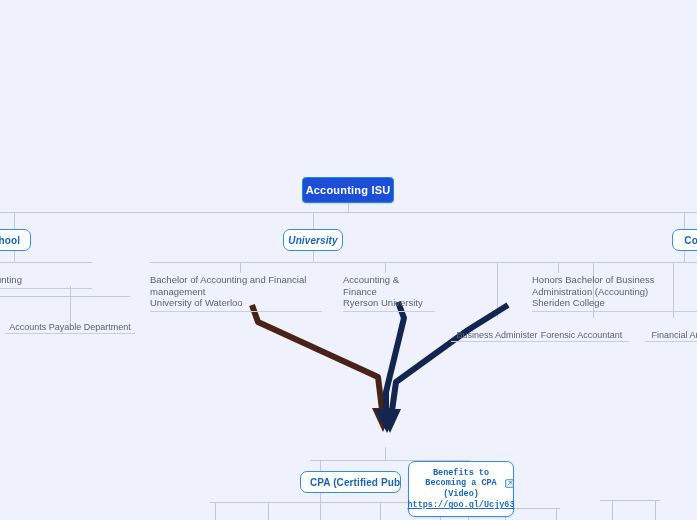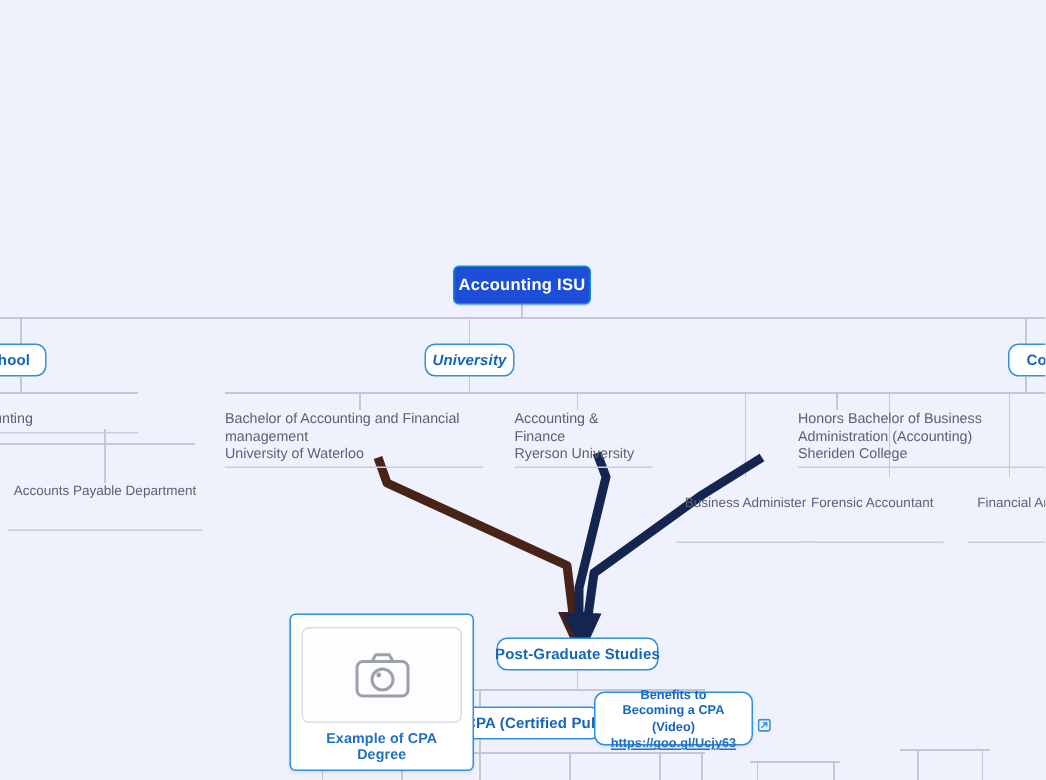--- a/index.html
+++ b/index.html
@@ -69,21 +69,21 @@
     padding-bottom: 2px;
   }
   .node-plain-c {
     color: #5c6270;
     font-size: 9px;
     line-height: 11px;
     text-align: center;
     display: block;
     white-space: nowrap;
     border-bottom: 1px solid #c9cedb;
-    padding-bottom: 20px;
+    padding-bottom: 0;
   }
 
   
   .img-card {
     position: absolute;
     box-sizing: border-box;
     background: #ffffff;
     border: 1.6px solid #2f8fe0;
     border-radius: 4px;
     padding: 8px 8px 4px 8px;
@@ -266,41 +266,27 @@
   </div>
 
   <div class="node-plain" style="position:absolute; left:-14px; top:274px; width:106px;">
     <span>counting</span>
   </div>
 
   <div class="node-plain-c" style="position:absolute; left:5px; top:322px; width:130px;">
     <span>Accounts Payable Department</span>
   </div>
 
-  <div class="node node-box" style="left:331px; top:425px; width:108px;">
-    <span>Post-Graduate Studies</span>
-  </div>
 
   <div class="node node-box clip-node" style="left:300px; top:471px; width:101px; justify-content:flex-start;">
     <span>CPA (Certified Public</span>
   </div>
 
-  <div class="img-card" style="left:193px; top:409px; width:123px; height:105px;">
-    <div class="img-well">
-      <svg width="38" height="32" viewBox="0 0 38 32">
-        <rect x="2" y="7" width="34" height="23" rx="4" ry="4" fill="none" stroke="#9aa0ac" stroke-width="2"></rect>
-        <path d="M12,7 L14.5,2.5 L23.5,2.5 L26,7 Z" fill="none" stroke="#9aa0ac" stroke-width="2" stroke-linejoin="round"></path>
-        <circle cx="19" cy="19" r="7" fill="none" stroke="#9aa0ac" stroke-width="2"></circle>
-        <circle cx="16.5" cy="16" r="1.6" fill="#9aa0ac"></circle>
-      </svg>
-    </div>
-    <div class="img-caption">Example of CPA Degree</div>
-  </div>
-
-  <div class="link-card" style="left:396px; top:461px; width:106px; height:36px;">
+
+  <div class="link-card" style="left:408px; top:461px; width:106px; height:56px;font-family:Liberation Mono, monospace;">
     <div class="link-title">Benefits to</div>
     <div class="link-title">Becoming a CPA</div>
     <div class="link-title">(Video)</div>
     <div class="link-url">https://goo.gl/Ucjy63</div>
   </div>
 
   <svg class="ext-icon" style="left:505px; top:479px;" width="9" height="9" viewBox="0 0 10 10">
     <rect x="0.8" y="0.8" width="8.4" height="8.4" rx="1.2" fill="none" stroke="#3b8fd6" stroke-width="1.2"></rect>
     <path d="M3.2,6.6 L6.6,3.2 M4.4,3.1 L6.8,3.1 L6.8,5.5" fill="none" stroke="#3b8fd6" stroke-width="1.1" stroke-linecap="round"></path>
   </svg>

